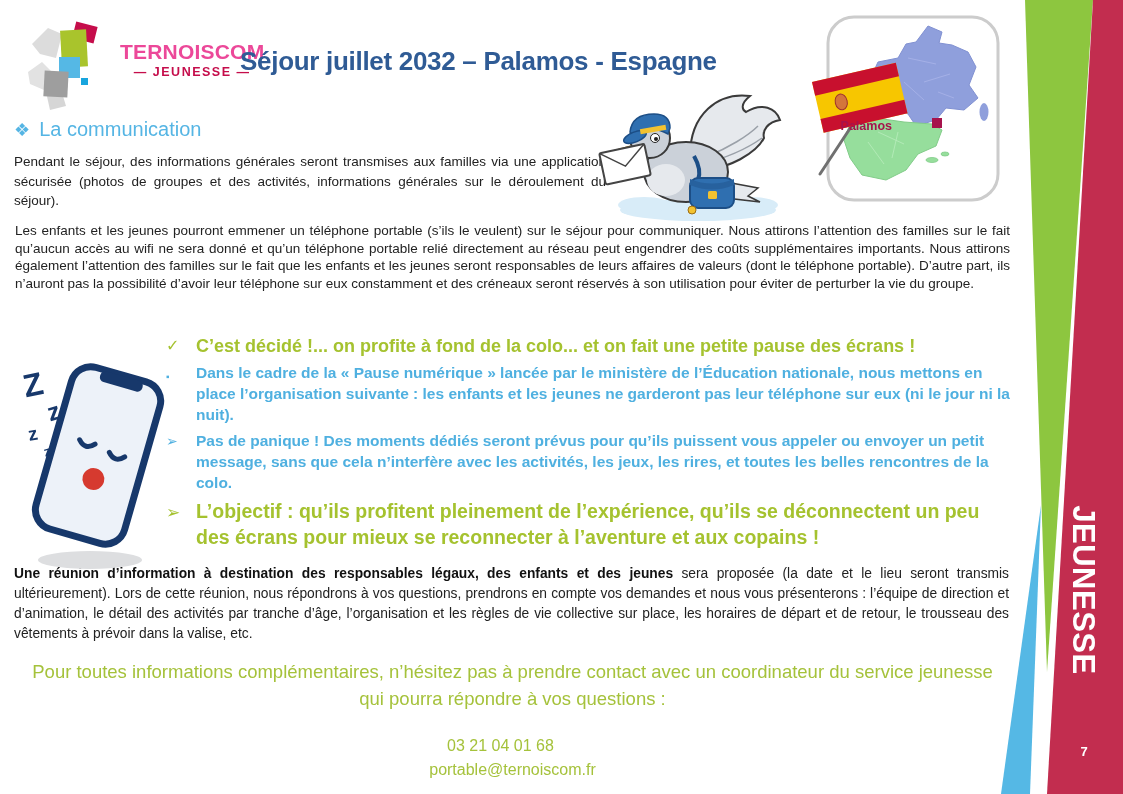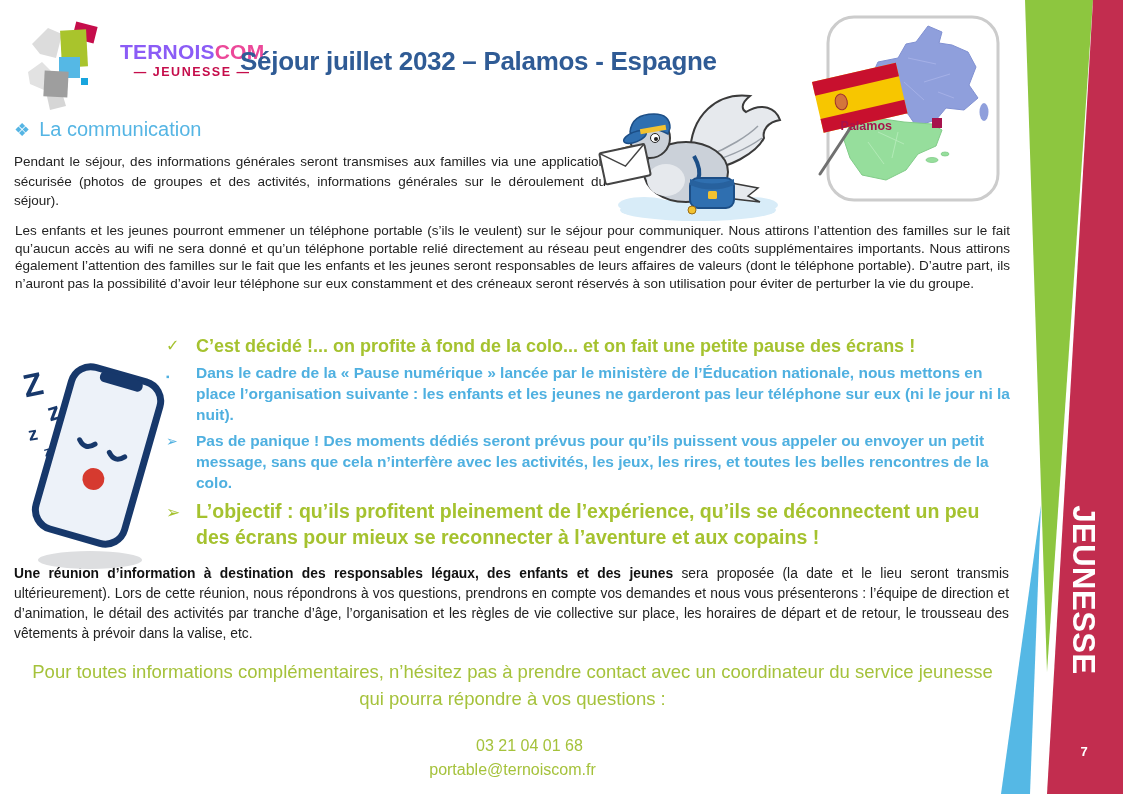--- a/index.html
+++ b/index.html
@@ -9,21 +9,21 @@
     font-family:"Liberation Sans","DejaVu Sans",sans-serif;
     color:#262626;
   }
   .abs { position:absolute; }
 
   
   .logo { left:26px; top:14px; display:flex; align-items:flex-start; z-index:1; }
   .logo-art { width:80px; height:100px; }
   .logo-text { margin-left:14px; margin-top:26px; }
   .brand { font-size:21px; font-weight:bold; letter-spacing:0.2px; white-space:nowrap; }
-  .brand .p1c { color:#8b5cf6; }
+  .brand .p1c { color:#ec4899; }
   .brand .p2c { color:#ec4899; }
   .tagline { margin-top:1px; text-align:center; font-size:12.5px; font-weight:bold;
              color:#C50D4B; letter-spacing:1.5px; white-space:nowrap; }
 
   
   .page-title { left:240px; top:46px; font-size:26px; font-weight:bold;
                 letter-spacing:-0.3px; color:#2F5B95; z-index:1; }
 
   .section-head { left:14px; top:118px; display:flex; align-items:center; gap:9px;
                   color:#55B5E4; z-index:1; }
@@ -45,21 +45,21 @@
   .hl-green-big .mk { font-size:16px; }
   .hl-blue       { color:#4FB0E0; font-size:15.5px; line-height:21px; margin-bottom:5px; }
   .hl-blue .mk-sq { font-size:10px; padding-top:4px; }
   .hl-blue .mk-ar { font-size:14px; padding-top:1px; }
   .hl-green-xl   { color:#A5C22F; font-size:19.5px; line-height:26px; }
   .hl-green-xl .mk { font-size:17px; padding-top:2px; }
 
   
   .contact-intro { left:20px; top:658px; width:985px; text-align:center;
                    color:#A5C23B; font-size:18.5px; line-height:27px; z-index:1; }
-  .contact-phone { left:37px; top:737px; width:985px; text-align:center;
+  .contact-phone { left:8px; top:737px; width:985px; text-align:center;
                    color:#A5C23B; font-size:16px; z-index:1; }
   .contact-email { left:20px; top:761px; width:985px; text-align:center;
                    color:#A5C23B; font-size:16px; z-index:1; }
 
   
   .stripes { left:0; top:0; z-index:2; pointer-events:none; }
   .v-label { left:933px; top:570px; width:300px; height:40px; line-height:40px;
              text-align:center; transform:rotate(90deg);
              color:#ffffff; font-size:31px; font-weight:bold; letter-spacing:0.5px; z-index:3; }
   .page-num { left:1072px; top:744px; width:24px; text-align:center;

